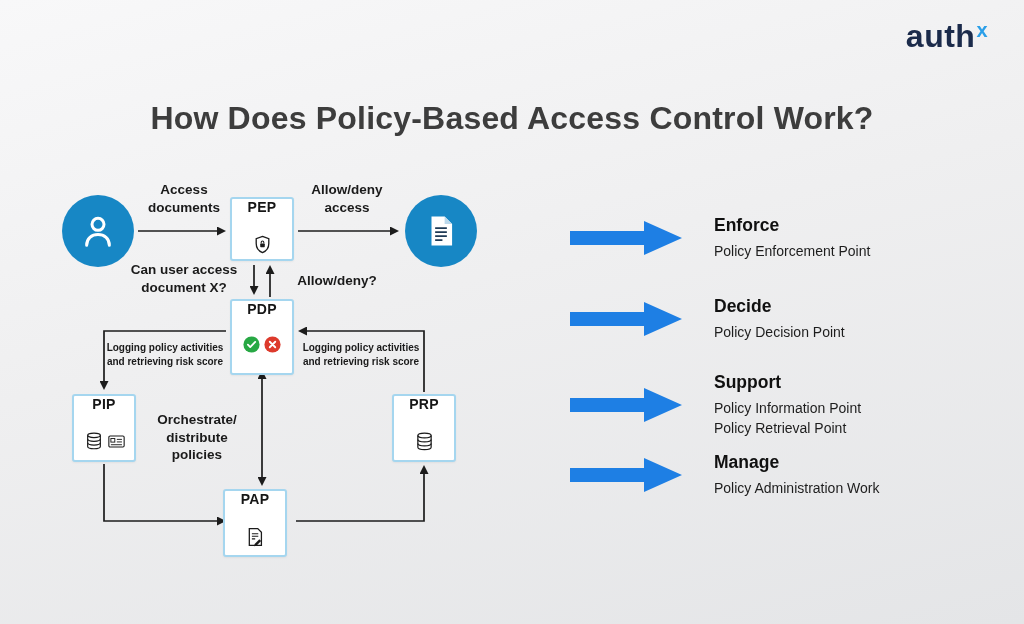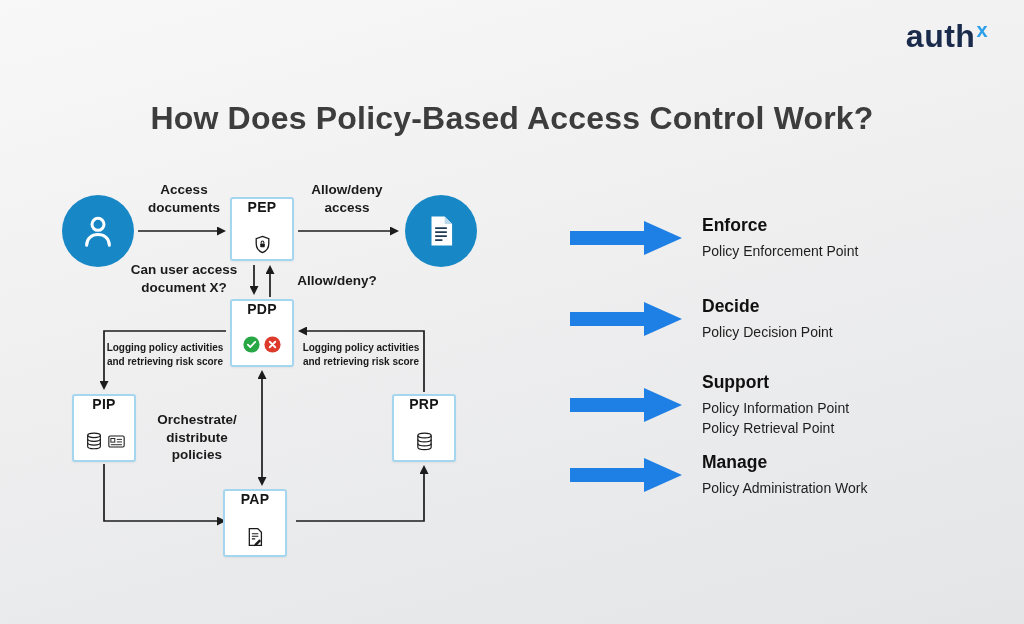--- a/index.html
+++ b/index.html
@@ -20,39 +20,39 @@
 
   .circle { position:absolute; width:72px; height:72px; border-radius:50%;
             background:#1787c5; display:flex; align-items:center; justify-content:center; }
   .circle.user { left:62px; top:195px; }
   .circle.docs { left:405px; top:195px; }
 
   .box { position:absolute; width:64px; background:#ffffff; border:2px solid #a5d6ef;
          border-radius:3px; display:flex; flex-direction:column; align-items:center;
          gap:19px; box-shadow:0 1px 2px rgba(0,0,0,.05); }
   .box.pep { left:230px; top:197px; height:64px; }
-  .box.pdp { left:230px; top:299px; height:68px; }
+  .box.pdp { left:230px; top:299px; height:76px; }
   .box.pip { left:72px;  top:394px; height:68px; }
   .box.prp { left:392px; top:394px; height:68px; }
   .box.pap { left:223px; top:489px; height:68px; }
   .nodelabel { font-size:14px; font-weight:700; color:#161616; letter-spacing:.3px; }
   .iconrow { display:flex; align-items:center; gap:4px; }
 
   .dlabel { position:absolute; text-align:center; font-size:13.5px; font-weight:600;
             color:#1a1a1a; line-height:1.3; white-space:pre-line; }
   .dlabel.small { font-size:10px; font-weight:700; line-height:1.35; }
   .lbl-access    { left:136px; top:181px; width:96px; }
   .lbl-allowacc  { left:299px; top:181px; width:96px; }
   .lbl-canuser   { left:118px; top:261px; width:132px; }
   .lbl-allowdeny { left:294px; top:272px; width:86px; }
   .lbl-logleft   { left:106px; top:341px; width:118px; }
   .lbl-logright  { left:302px; top:341px; width:118px; }
   .lbl-orch      { left:148px; top:411px; width:98px; }
 
-  .lrow { position:absolute; left:570px; display:flex; align-items:center; gap:20px; }
+  .lrow { position:absolute; left:570px; display:flex; align-items:center; gap:32px; }
   .lrow1 { top:215px; } .lrow2 { top:296px; } .lrow3 { top:372px; } .lrow4 { top:452px; }
   .fatarrow { width:112px; height:40px; flex:0 0 auto; }
   .ltitle { font-size:17.5px; font-weight:800; color:#101010; margin-bottom:5px; }
   .lsub { font-size:14px; color:#1d1d1d; line-height:1.45; }
   .lsub:empty { display:none; }
 </style>
 </head>
 <body>
 
 <div class="page">

